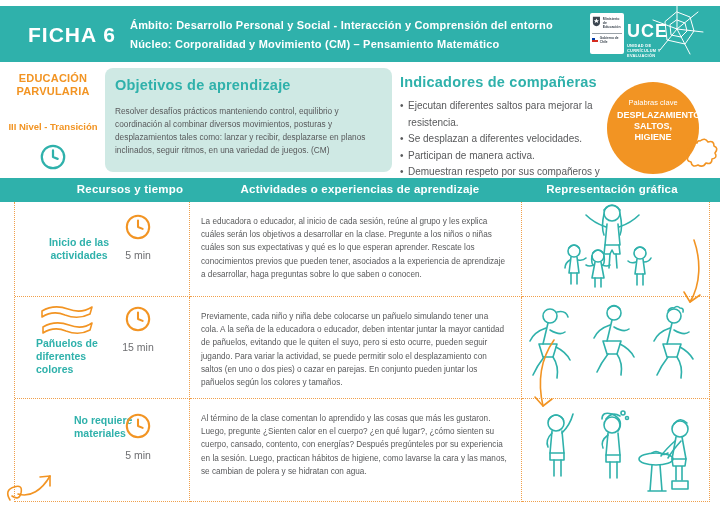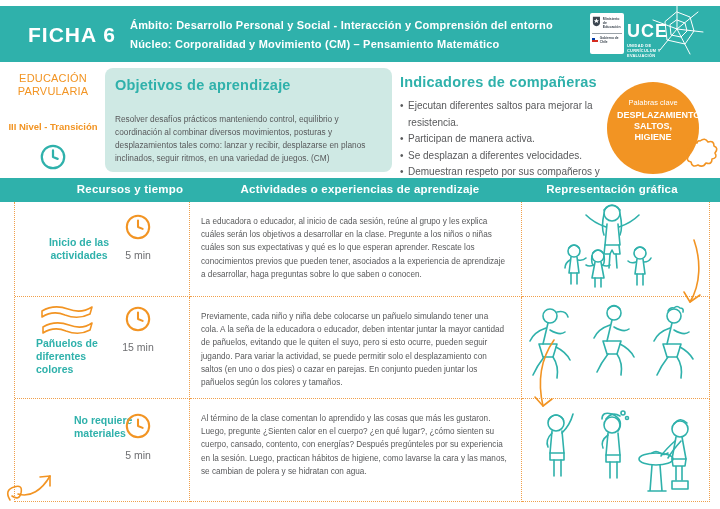--- a/index.html
+++ b/index.html
@@ -21,29 +21,29 @@
   .flag{width:7px; height:4px; position:relative; background:#d52b1e;}
   .flag::before{content:""; position:absolute; left:0; top:0; width:3px; height:2px; background:#0039a6;}
   .flag::after{content:""; position:absolute; left:3px; top:0; width:4px; height:2px; background:#fff;}
   .uce-block{position:absolute; left:627px; top:15px; color:#fff;}
   .uce-acronym{font-size:18px; font-weight:bold; letter-spacing:1px;}
   .uce-sub{margin-top:2px; font-size:3.9px; line-height:4.8px; font-weight:bold; letter-spacing:.3px;}
   .web-doodle{position:absolute; left:648px; top:-6px;}
 
   
   .info-col{position:absolute; left:8px; top:72px; width:90px; text-align:center;}
-  .program-name{color:var(--orange); font-weight:normal; font-size:11px; line-height:13px; letter-spacing:.2px;}
+  .program-name{color:var(--orange); font-weight:bold; font-size:11px; line-height:13px; letter-spacing:.2px;}
   .program-level{color:var(--orange); font-weight:bold; font-size:9.5px; margin-top:23px;}
   .info-clock{margin-top:11px; color:var(--teal);}
   .duration{color:#6d6e71; font-size:10.5px; margin-top:14px;}
 
   
   .objetivos{position:absolute; left:105px; top:68px; width:287px; height:104px; background:var(--mint); border-radius:8px; padding:9px 10px;}
   .sec-title{color:var(--teal); font-weight:bold; font-size:14.5px; letter-spacing:.2px;}
-  .objetivos-body{margin-top:20px; color:var(--txt); font-size:8.3px; line-height:13px; width:272px;}
+  .objetivos-body{margin-top:12px; color:var(--txt); font-size:8.3px; line-height:13px; width:272px;}
 
   
   .indicadores{position:absolute; left:400px; top:74px; width:212px;}
   .indicadores ul{list-style:none; margin-top:8px;}
   .indicadores li{color:var(--txt); font-size:10px; line-height:16.5px; padding-left:8px; position:relative;}
   .indicadores li::before{content:"•"; position:absolute; left:0; color:var(--txt);}
 
   
   .kw-circle{position:absolute; left:607px; top:82px; width:92px; height:92px; border-radius:50%; background:var(--orange); color:#fff; text-align:center; padding-top:16px;}
   .kw-label{font-size:7.5px;}
@@ -133,22 +133,22 @@
 
   <section class="objetivos">
     <div class="sec-title">Objetivos de aprendizaje</div>
     <p class="objetivos-body">Resolver desafíos prácticos manteniendo control, equilibrio y coordinación al combinar diversos movimientos, posturas y desplazamientos tales como: lanzar y recibir, desplazarse en planos inclinados, seguir ritmos, en una variedad de juegos. (CM)</p>
   </section>
 
   <section class="indicadores">
     <div class="sec-title">Indicadores de compañeras</div>
     <ul>
       <li>Ejecutan diferentes saltos para mejorar la resistencia.</li>
+      <li>Se desplazan a diferentes velocidades.</li>
       <li>Participan de manera activa.</li>
-      <li>Se desplazan a diferentes velocidades.</li>
       <li>Demuestran respeto por sus compañeros y compañeras.</li>
     </ul>
   </section>
 
   <div class="kw-circle">
     <div class="kw-label">Palabras clave</div>
     <div class="kw-words">DESPLAZAMIENTO, SALTOS, HIGIENE</div>
   </div>
   <svg class="flower-doodle" width="32" height="36" viewBox="0 0 32 36">
     <path class="osketch" stroke-width="1.3" d="M14,3 q5,-4 8,1 q6,-2 6,4 q5,2 1,7 q3,5 -3,6 q0,6 -6,4 q-3,5 -8,2 q-6,3 -7,-3 q-6,-1 -2,-7 q-4,-5 2,-7 q0,-6 6,-5 q1,-3 3,-2 z"></path>

